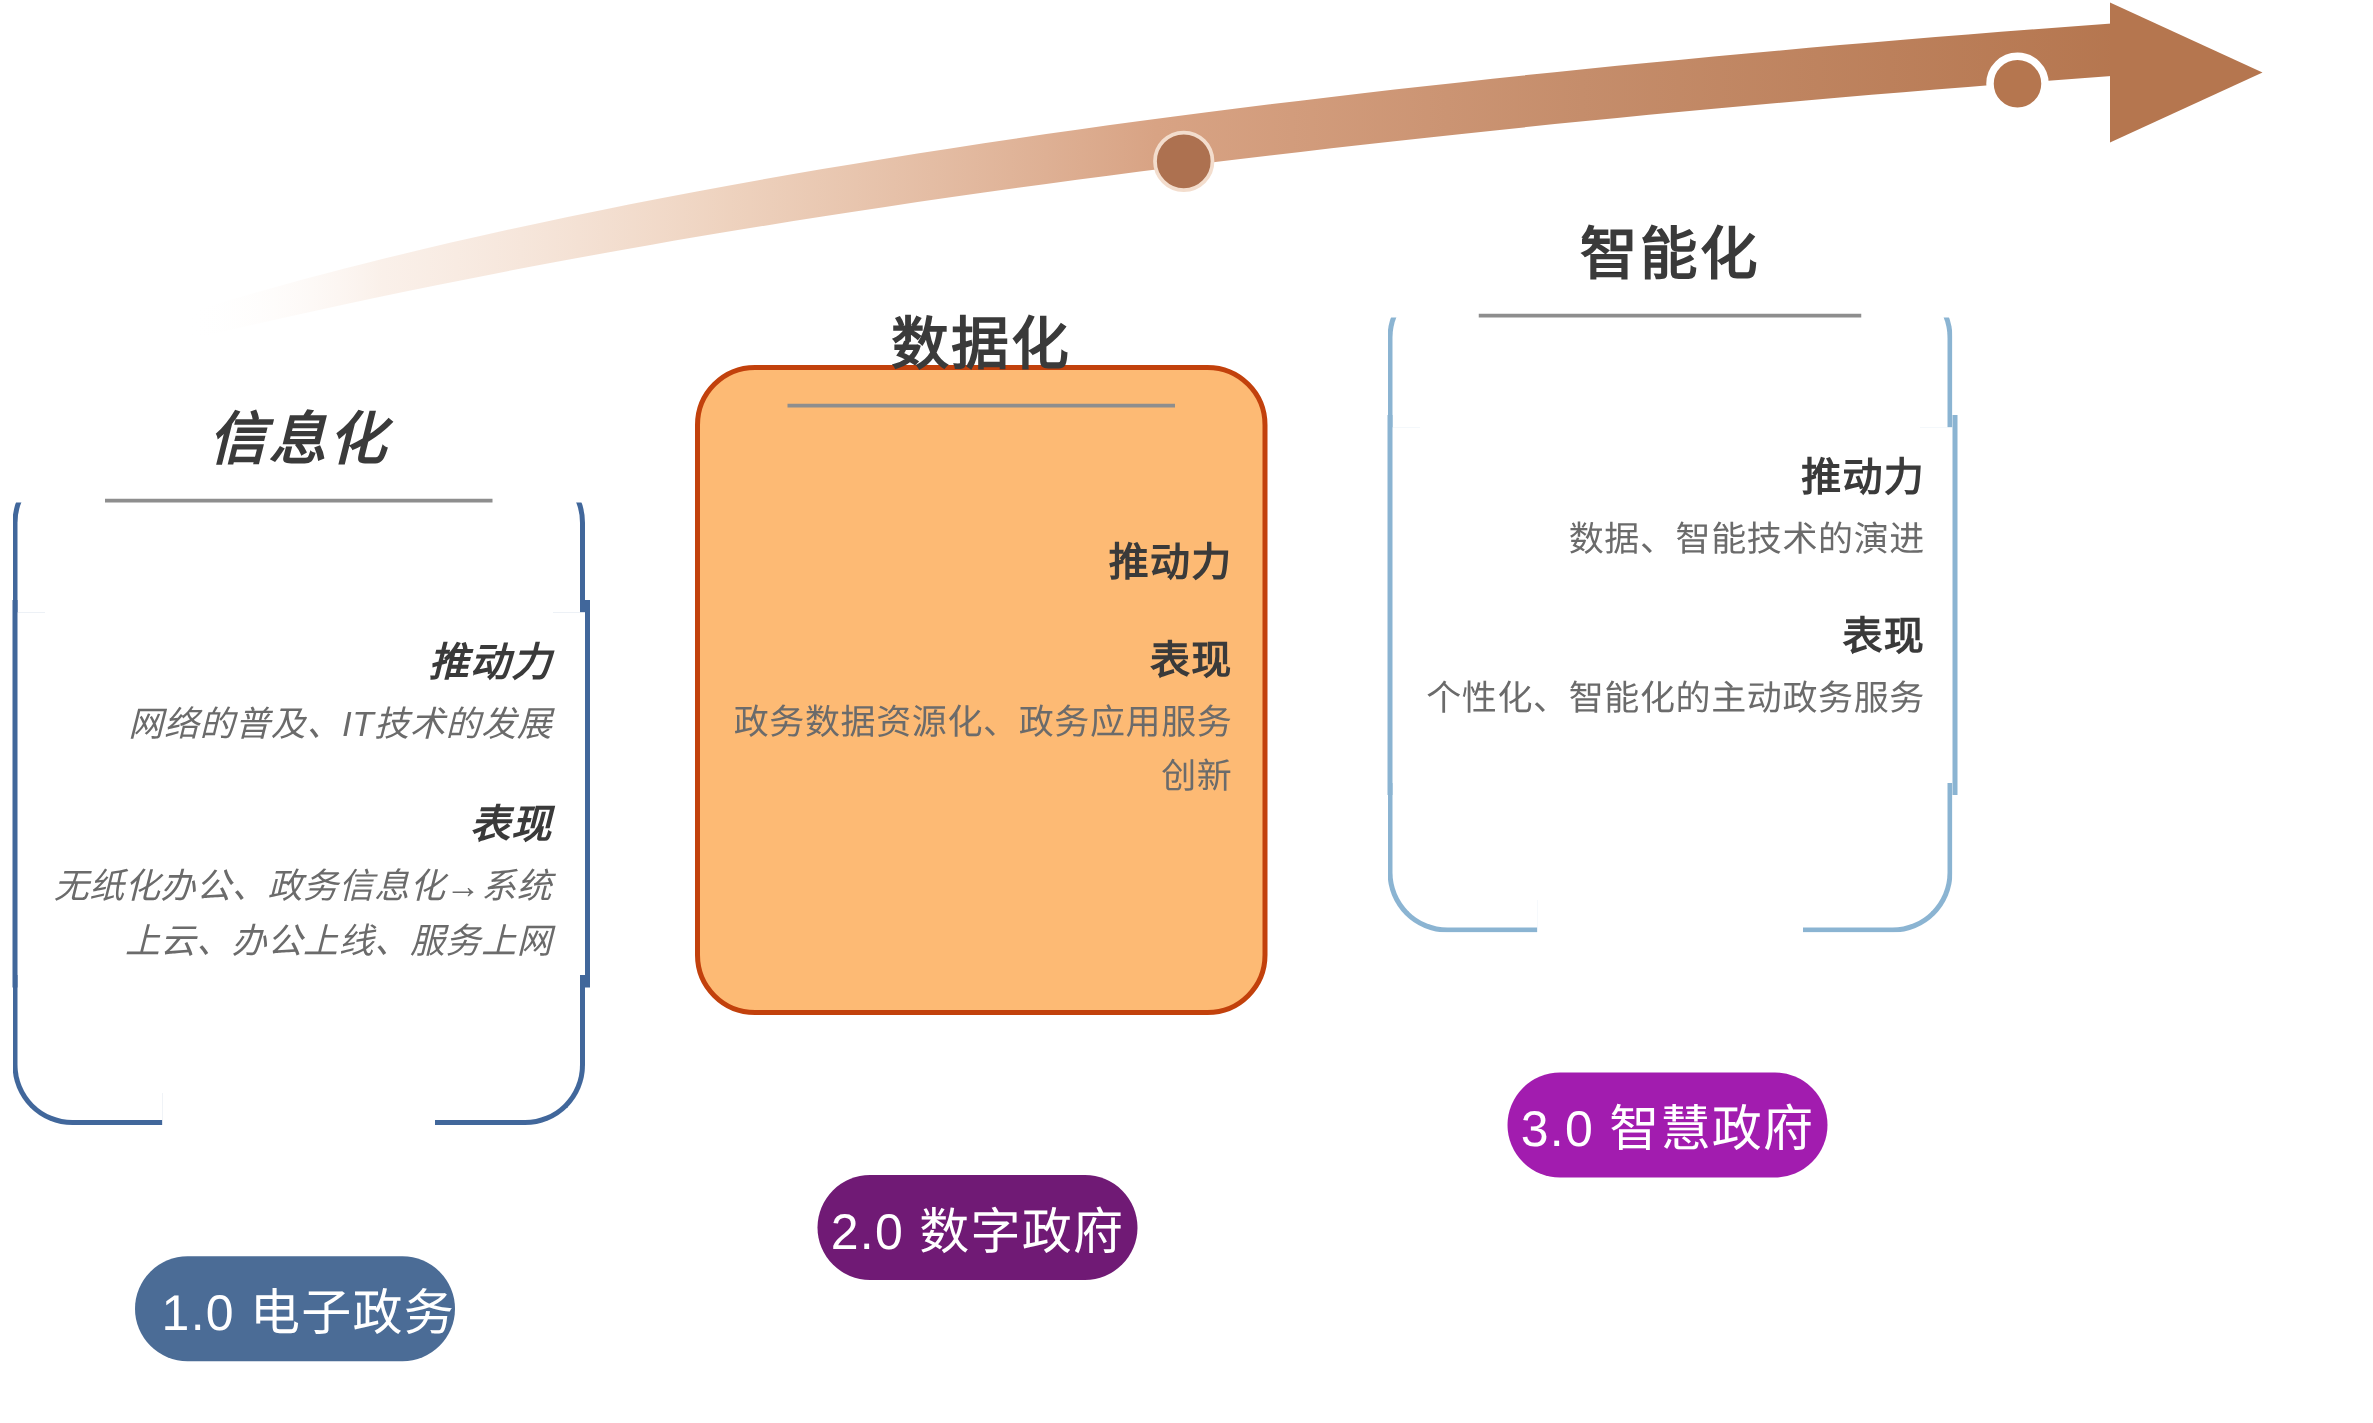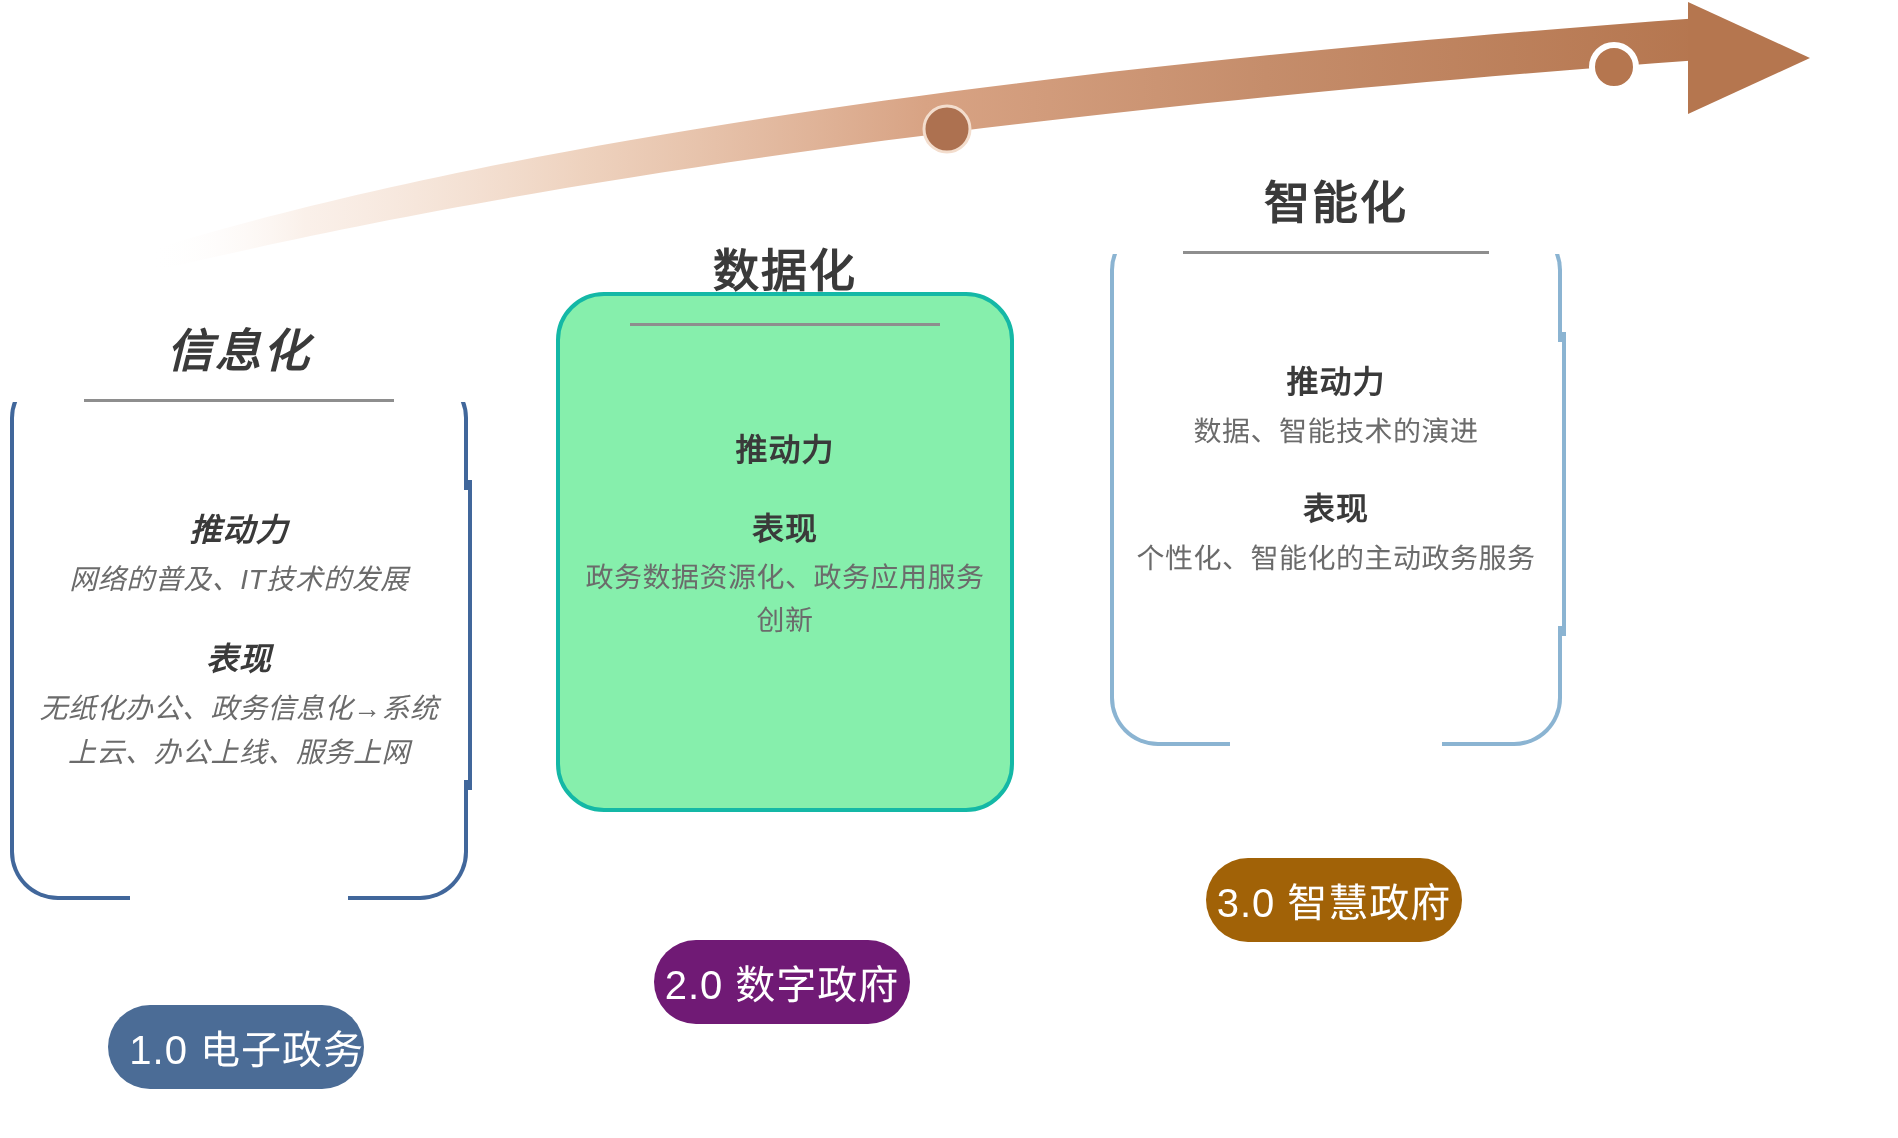--- a/index.html
+++ b/index.html
@@ -79,32 +79,31 @@
     top: 110px;
     bottom: 110px;
     width: 0;
     border-left: 4px solid var(--bc);
   }
   .bracket .rail-l { left: 0; }
   .bracket .rail-r { right: 0; margin-right: -4px; border-left: 4px solid var(--bc); }
 
   
   .filled {
-    background: #86efac;
-    border: 4px solid #14b8a6;
+    background: #fdba74;
+    border: 4px solid #c2410c;
     border-radius: 48px;
-    font-family: Liberation Mono, monospace;
   }
 
   
   .card-body {
     position: absolute;
     left: 0; right: 0;
     top: 0;
-    text-align: center;
+    text-align: right;
   }
   .card-title {
     font-size: 46px;
     font-weight: bold;
     color: #3a3a3a;
     letter-spacing: 2px;
     line-height: 1.1;
     text-align: center;
   }
   .title-rule {
@@ -200,21 +199,21 @@
     left: 0; right: 0;
     top: -44px;
     background: #ffffff;
     padding: 0 20px;
   }
   #badge-3 {
     left: 1206px;
     top: 858px;
     width: 256px;
     height: 84px;
-    background: #a16207;
+    background: #a21caf;
   }
 
   .blk { margin-top: 26px; }
   .blk .sec-label { display: block; }
   .blk .sec-text  { display: block; margin-top: 8px; }
 </style>
 </head>
 <body>
 
 <div id="stage">

